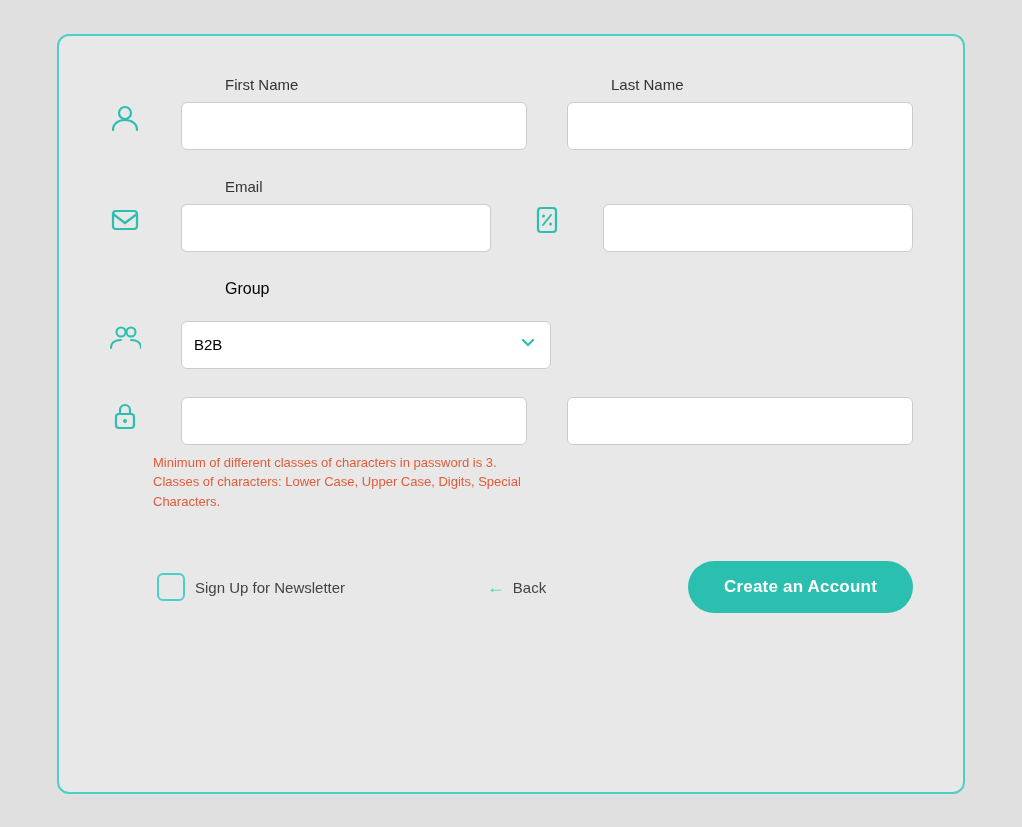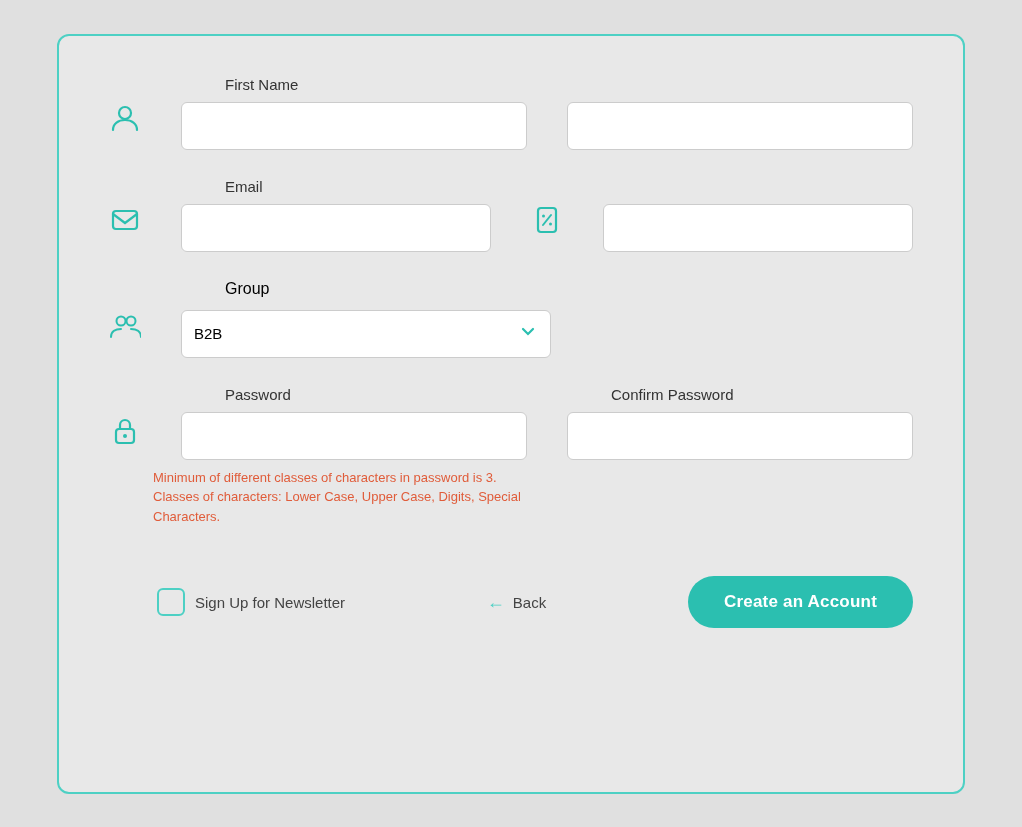--- a/index.html
+++ b/index.html
@@ -179,21 +179,21 @@
     }
 
     .no-icon-col {
       width: 32px;
       flex-shrink: 0;
     }
 
     .group-row-labels {
       display: flex;
       gap: 40px;
-      margin-bottom: 12px;
+      margin-bottom: 23px;
     }
 
     .group-label-col {
       flex: 1;
       padding-left: 44px;
     }
 
     .password-hint-area {
       padding-left: 44px;
     }
@@ -201,20 +201,23 @@
 </head>
 <body>
 
 <div class="page-wrapper">
   <div class="form-card">
 
     <div class="label-row">
       <div class="no-icon-col"></div>
       <div class="label-col">
         <label>First Name</label>
+      </div>
+      <div class="label-col">
+        <label>Last Name</label>
       </div>
     </div>
 
     <div class="form-row">
       <div class="icon-col">
         <svg width="32" height="32" viewBox="0 0 32 32" fill="none" xmlns="http://www.w3.org/2000/svg">
           <circle cx="16" cy="11" r="6" stroke="#2bbfb0" stroke-width="2.2" fill="none"></circle>
           <path d="M4 28c0-6.627 5.373-10 12-10s12 3.373 12 10" stroke="#2bbfb0" stroke-width="2.2" fill="none" stroke-linecap="round"></path>
         </svg>
       </div>
@@ -281,29 +284,20 @@
           </select>
           <span class="select-chevron">
             <svg width="18" height="18" viewBox="0 0 18 18" fill="none" xmlns="http://www.w3.org/2000/svg">
               <path d="M4 6l5 5 5-5" stroke="#2bbfb0" stroke-width="2.2" stroke-linecap="round" fill="none"></path>
             </svg>
           </span>
         </div>
       </div>
     </div>
 
-    <div class="label-row">
-      <div class="no-icon-col"></div>
-      <div class="label-col">
-        <label>Password</label>
-      </div>
-      <div class="label-col">
-        <label>Confirm Password</label>
-      </div>
-    </div>
 
     <div class="form-row" style="margin-bottom: 6px; align-items: flex-start;">
       <div class="icon-col" style="padding-top: 4px;">
         <svg width="30" height="30" viewBox="0 0 30 30" fill="none" xmlns="http://www.w3.org/2000/svg">
           <rect x="6" y="13" width="18" height="14" rx="3" stroke="#2bbfb0" stroke-width="2.2" fill="none"></rect>
           <path d="M10 13V9a5 5 0 0110 0v4" stroke="#2bbfb0" stroke-width="2.2" fill="none" stroke-linecap="round"></path>
           <circle cx="15" cy="20" r="2" fill="#2bbfb0"></circle>
         </svg>
       </div>
       <div class="form-group">

